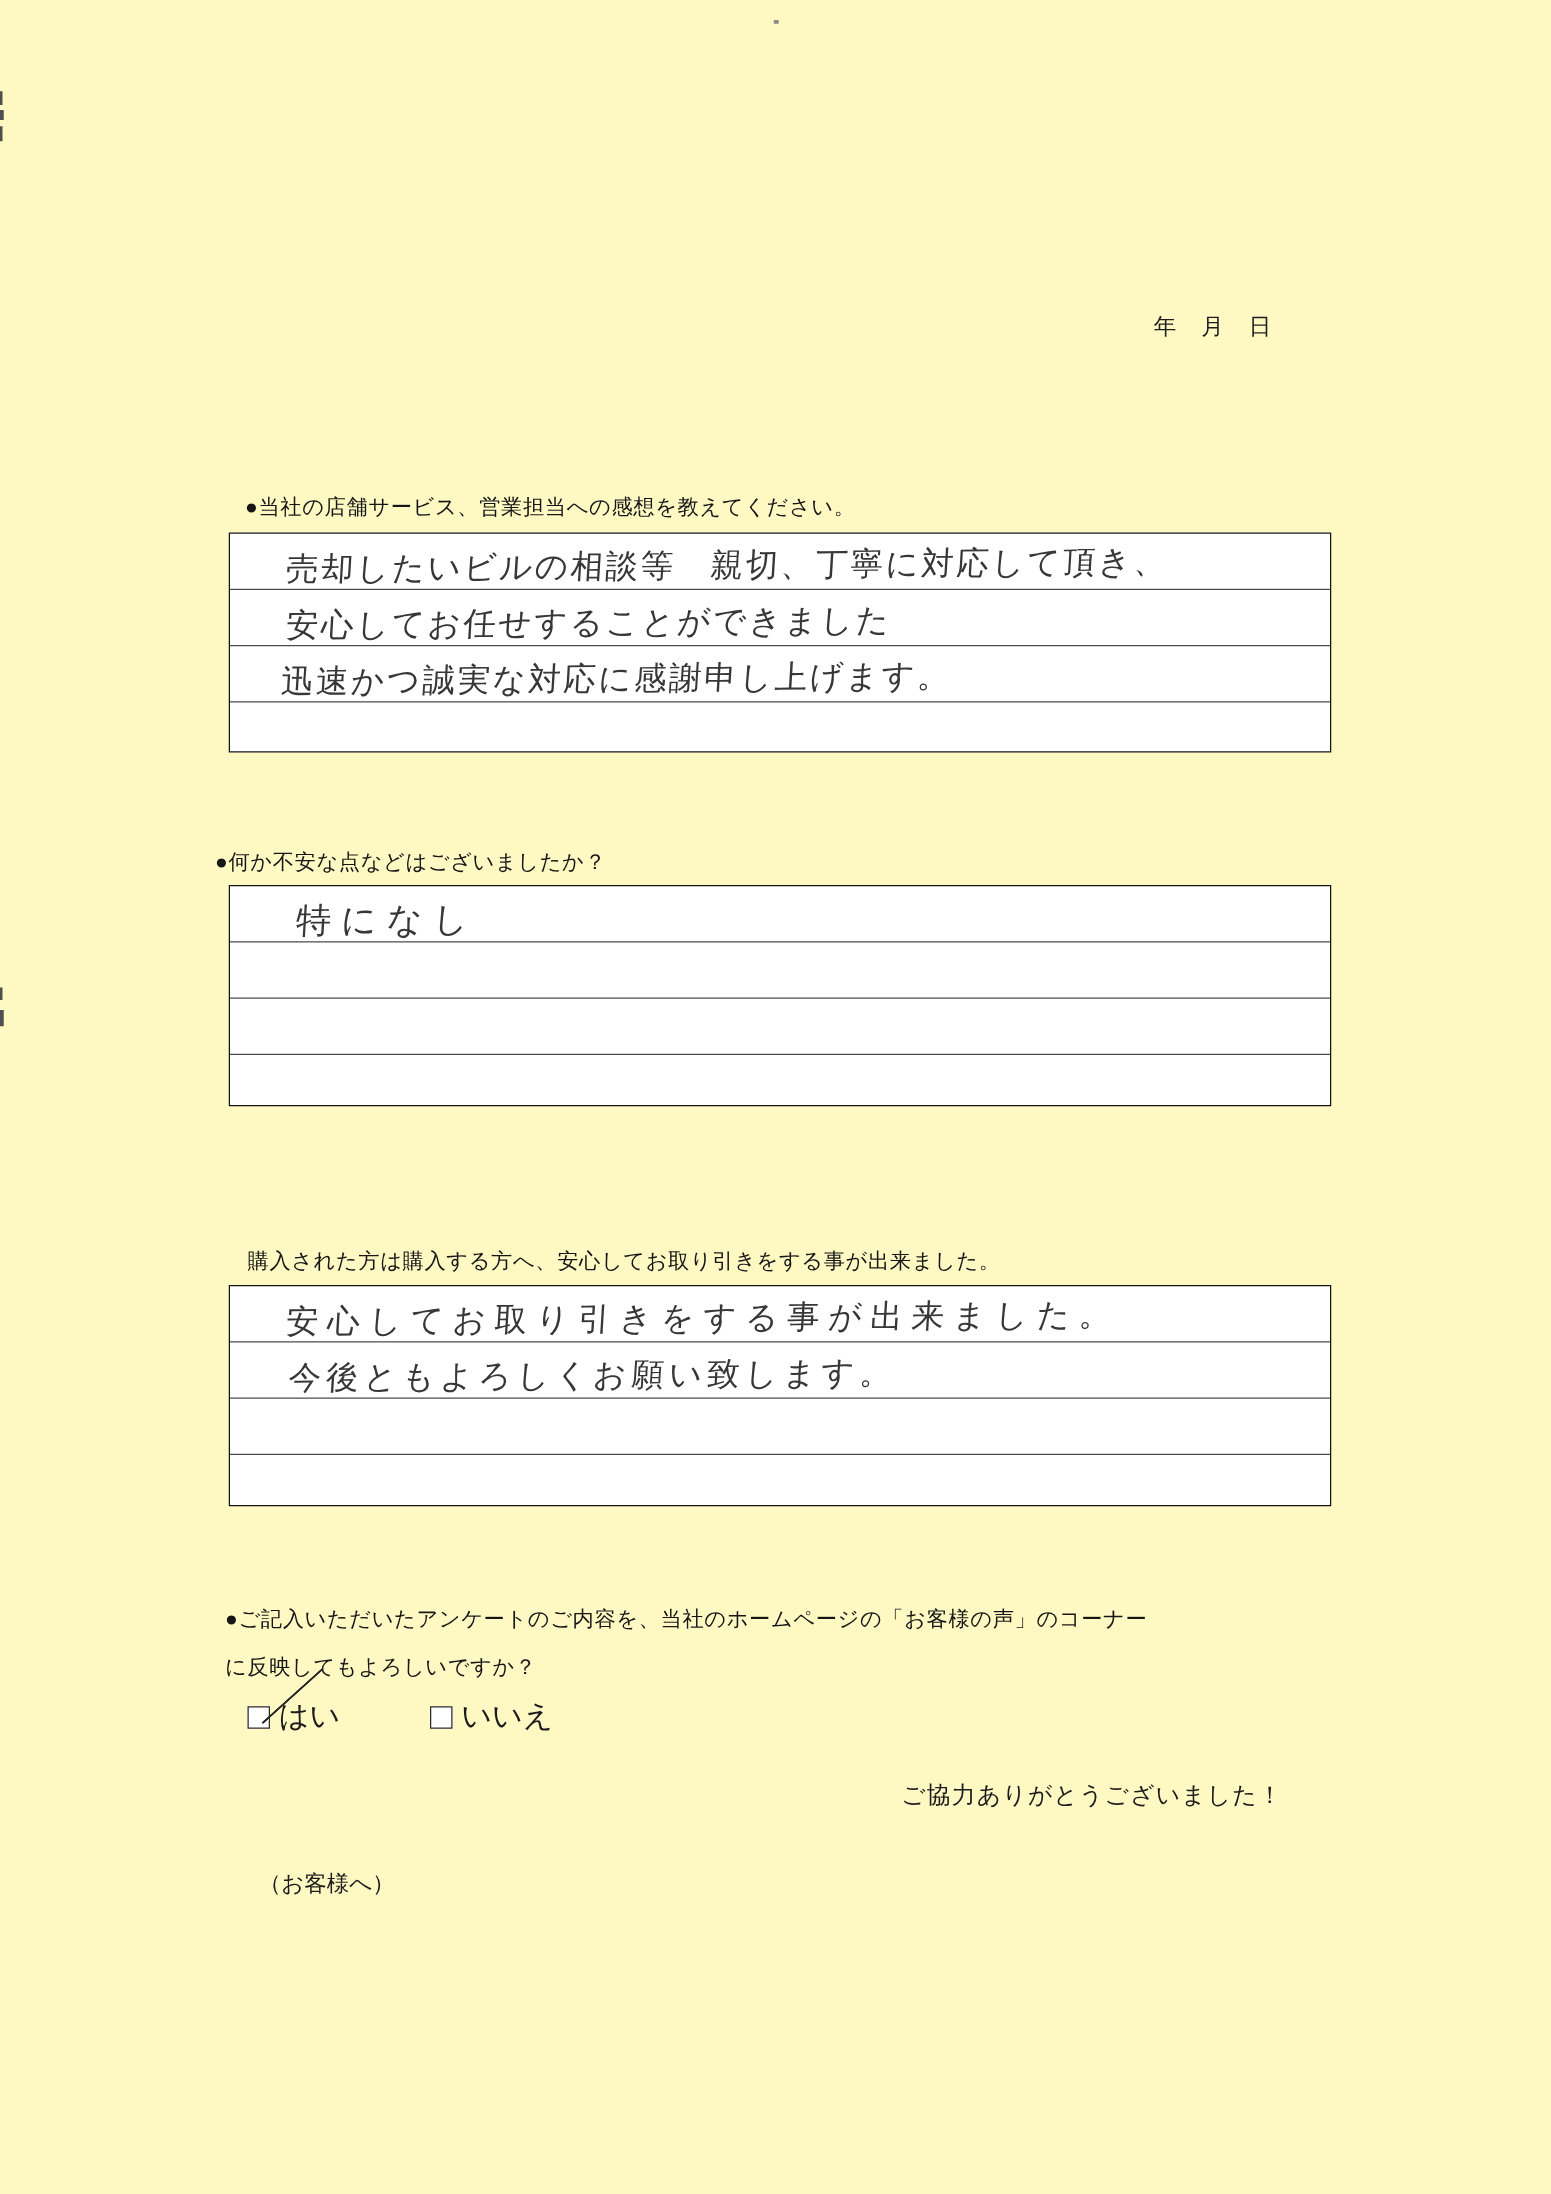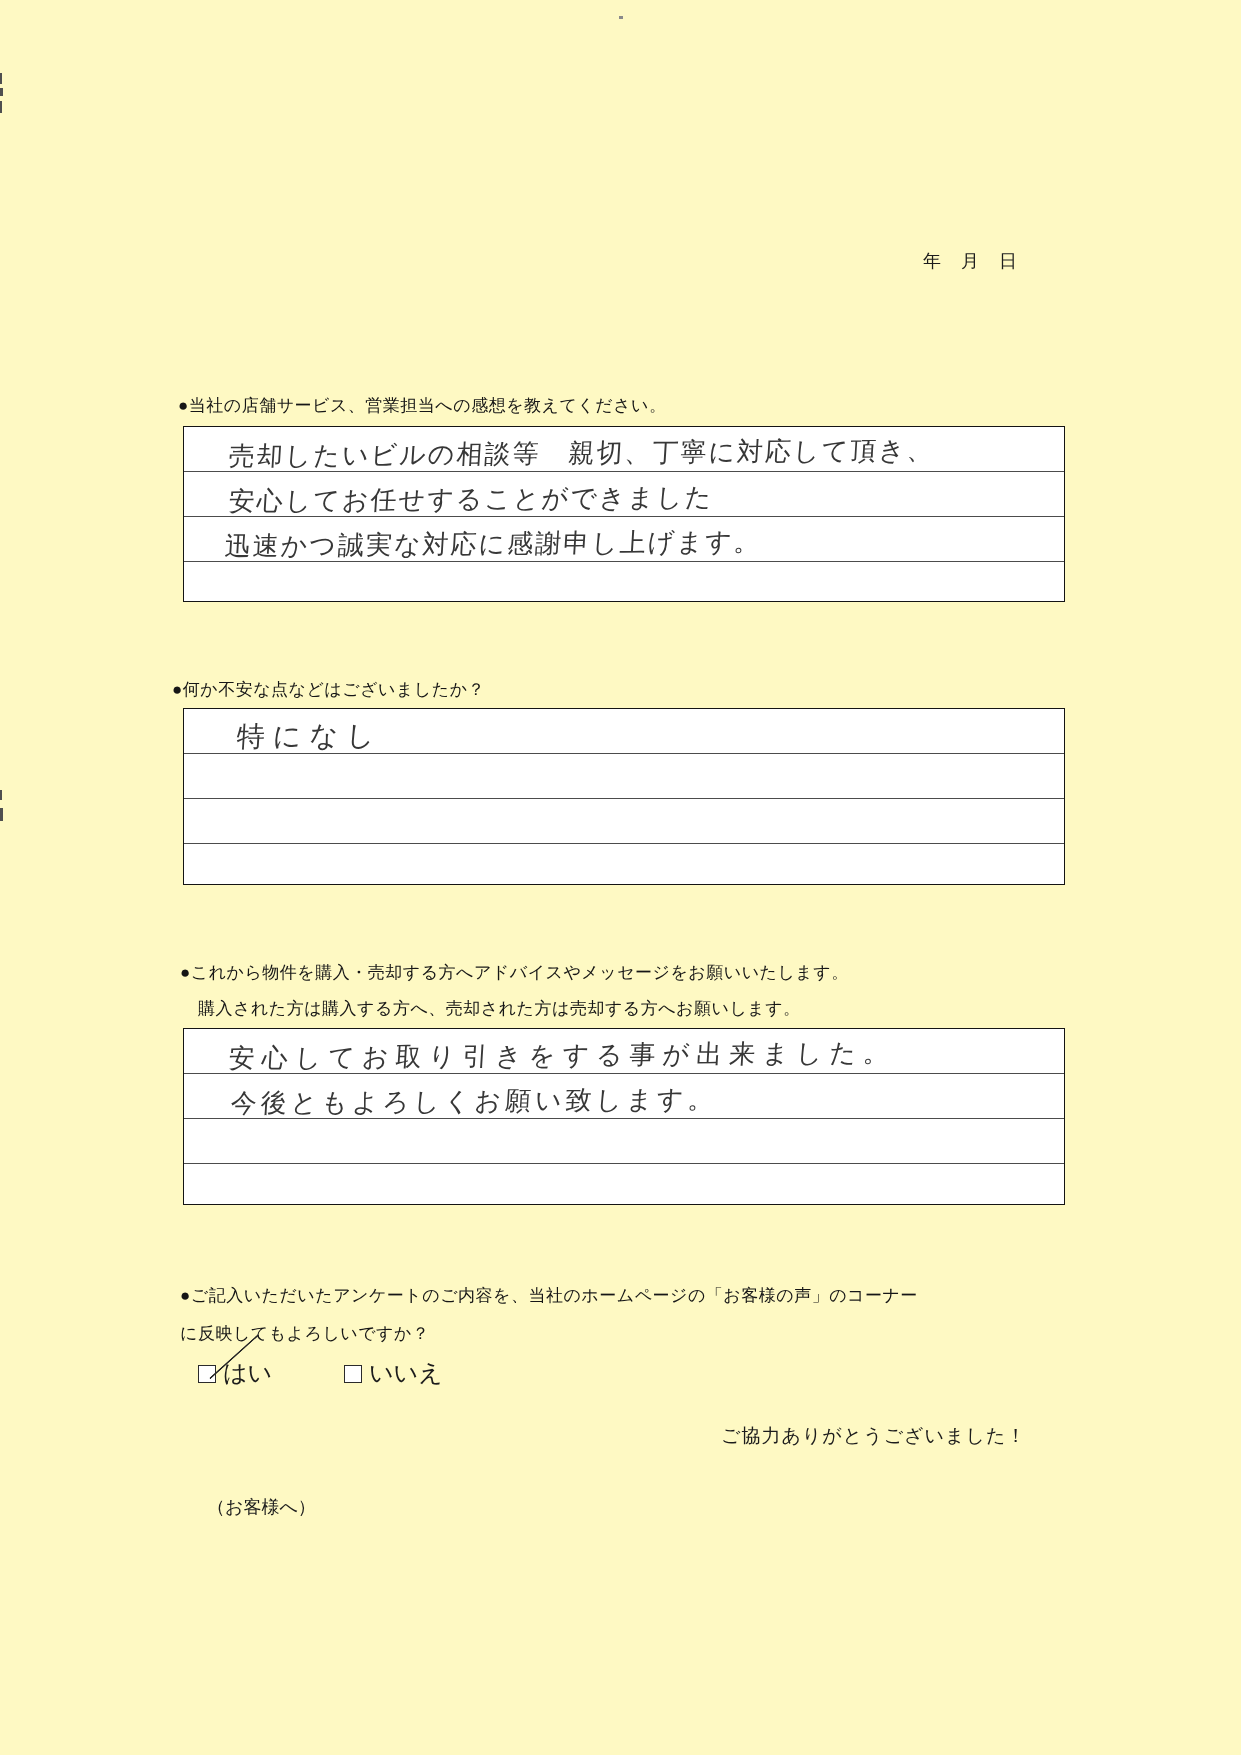--- a/index.html
+++ b/index.html
@@ -86,21 +86,21 @@
   <div class="dot" style="left:619px;top:16px;width:4px;height:3px;"></div>
   <div class="edge" style="top:73px;width:2px;height:11px;"></div>
   <div class="edge" style="top:88px;width:3px;height:8px;"></div>
   <div class="edge" style="top:101px;width:2px;height:12px;"></div>
   <div class="edge" style="top:790px;width:2px;height:10px;"></div>
   <div class="edge" style="top:808px;width:3px;height:13px;"></div>
   <div class="stray"></div>
 
   <div class="date">年　月　日</div>
 
-  <div class="q" style="left:178px;top:394px;">●当社の店舗サービス、営業担当への感想を教えてください。</div>
+  <div class="q" style="left:196px;top:394px;">●当社の店舗サービス、営業担当への感想を教えてください。</div>
   <div class="abox" style="top:426px;height:176px;">
     <div class="arow">
       <span class="hw">売却したいビルの相談等　親切、丁寧に対応して頂き、</span>
     </div>
     <div class="arow">
       <span class="hw">安心してお任せすることができました</span>
     </div>
     <div class="arow">
       <span class="hw" style="left:40px;">迅速かつ誠実な対応に感謝申し上げます。</span>
     </div>
@@ -118,22 +118,21 @@
       <span class="hw"></span>
     </div>
     <div class="arow">
       <span class="hw"></span>
     </div>
     <div class="arow">
       <span class="hw"></span>
     </div>
   </div>
 
-  <div class="q" style="left:180px;top:961px;">●これから物件を購入・売却する方へアドバイスやメッセージをお願いいたします。</div>
-  <div class="q" style="left:198px;top:997px;">購入された方は購入する方へ、売却された方は売却する方へお願いします。</div>
+  <div class="q" style="left:198px;top:997px;">購入された方は購入する方へ、安心してお取り引きをする事が出来ました。</div>
   <div class="abox" style="top:1028px;height:177px;">
     <div class="arow">
       <span class="hw" style="letter-spacing:7px;">安心してお取り引きをする事が出来ました。</span>
     </div>
     <div class="arow">
       <span class="hw" style="left:46px;letter-spacing:4px;">今後ともよろしくお願い致します。</span>
     </div>
     <div class="arow">
       <span class="hw"></span>
     </div>

